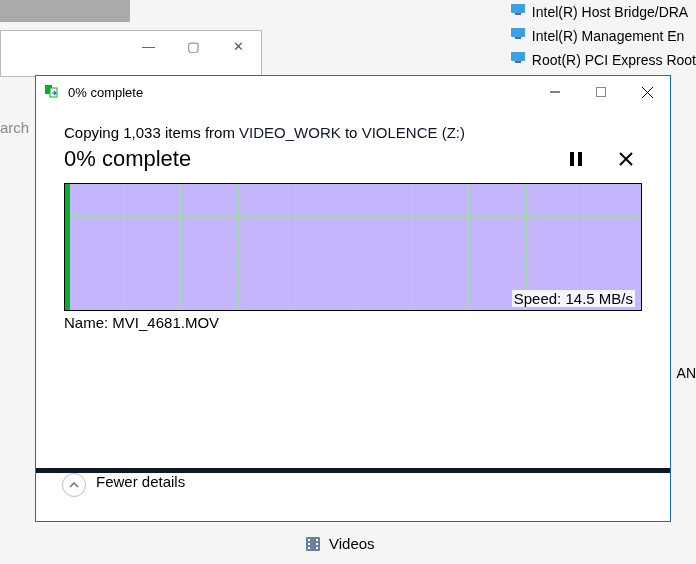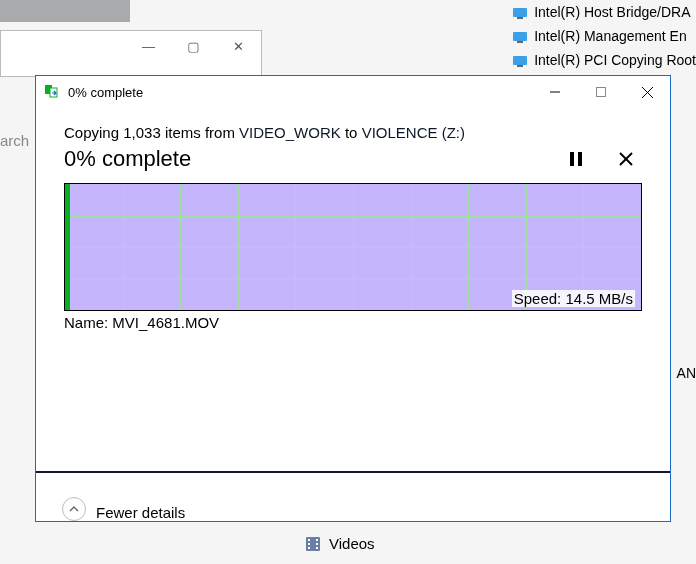--- a/index.html
+++ b/index.html
@@ -1,23 +1,23 @@
 <!DOCTYPE html>
 <html><head>
 <meta charset="utf-8">
 <style>
   html,body{margin:0;padding:0;width:696px;height:564px;font-family:"Segoe UI",Tahoma,sans-serif;font-size:15px;color:#000;background:#f5f5f5;overflow:hidden}
   .bg-window{position:absolute;left:0;top:30px;width:260px;height:45px;background:#fff;border:1px solid #bbb}
   .bg-window .ctl{position:absolute;top:0;right:0;display:flex}
   .bg-window .ctl span{width:45px;height:30px;display:flex;align-items:center;justify-content:center;font-size:13px;color:#555}
   .bg-gray{position:absolute;left:0;top:0;width:130px;height:22px;background:#a9aaab}
   .bg-tree{position:absolute;right:0;top:0;font-size:14px;line-height:24px;color:#000}
-  .bg-tree .row{display:flex;align-items:center;gap:6px;padding-left:18px}
+  .bg-tree .row{display:flex;gap:6px;padding-left:18px}
   .bg-tree svg{flex:none}
-  .bg-arch{position:absolute;left:0;top:132px;font-size:15px;color:#888}
+  .bg-arch{position:absolute;left:0;top:119px;font-size:15px;color:#888}
   .bg-videos{position:absolute;left:305px;top:535px;display:flex;align-items:center;gap:8px;font-size:15px}
   .dialog{position:absolute;left:35px;top:75px;width:636px;height:447px;background:#fff;border:1px solid #1a6bc4;box-sizing:border-box}
   .titlebar{height:32px;display:flex;align-items:center;padding-left:8px}
   .titlebar .t-icon{width:16px;height:16px;position:relative;margin-right:8px}
   .titlebar .title{font-size:13px}
   .titlebar .spacer{flex:1}
   .titlebar .wbtn{width:46px;height:32px;display:flex;align-items:center;justify-content:center}
   .titlebar .wbtn svg{display:block}
   .body{padding:10px 28px 0 28px}
   .copying{font-size:15px;margin-top:6px}
@@ -27,21 +27,21 @@
   .pct-row .spacer{flex:1}
   .ibtn{width:32px;height:32px;display:flex;align-items:center;justify-content:center;margin-left:18px}
   .graph-wrap{position:relative;margin-top:8px;height:128px;border:1px solid #000;box-sizing:border-box;background:#c4b5fd}
   .grid-v,.grid-h{position:absolute;background:#9fe29f}
   .grid-v{width:1px;top:0;bottom:0}
   .grid-h{height:1px;left:0;right:0}
   .fill{position:absolute;left:0;top:0;bottom:0;width:5px;background:#06b025}
   .speed-label{position:absolute;right:6px;bottom:3px;font-size:15px;background:rgba(255,255,255,0.85);padding:0 2px}
   .meta{font-size:15px;line-height:24px}
   .meta .lbl{color:#000}
-  .footer{position:absolute;left:0;right:0;bottom:0;height:48px;border-top:2px solid #0f172a;display:flex;align-items:flex-end;padding-left:26px;gap:10px}
+  .footer{position:absolute;left:0;right:0;bottom:0;height:48px;border-top:5px solid #0f172a;display:flex;align-items:flex-start;padding-left:26px;gap:10px}
   .chev{width:22px;height:22px;border:1px solid #bdbdbd;border-radius:50%;display:flex;align-items:center;justify-content:center}
   .side-txt{position:absolute;right:0;top:365px;font-size:14px;color:#000}
 </style>
 </head>
 <body>
 
 <div class="bg-gray"></div>
 
 <div class="bg-window">
   <div class="ctl">
@@ -64,21 +64,21 @@
         <rect x="1" y="4" width="14" height="9" fill="#3aa0e8" rx="1"></rect>
         <rect x="5" y="13" width="6" height="2" fill="#666"></rect>
       </svg>
     <span>Intel(R) Management En</span>
   </div>
   <div class="row">
     <svg width="16" height="16">
         <rect x="1" y="4" width="14" height="9" fill="#3aa0e8" rx="1"></rect>
         <rect x="5" y="13" width="6" height="2" fill="#666"></rect>
       </svg>
-    <span>Intel(R) PCI Copying Root</span>
+    <span>Root(R) PCI Express Root</span>
   </div>
 </div>
 
 <div class="bg-arch">arch</div>
 <div class="side-txt">AN</div>
 
 <div class="bg-videos">
   <svg width="16" height="16">
       <rect x="1" y="1" width="14" height="14" fill="#6b7fa5" rx="1"></rect>
       <rect x="3" y="3" width="2" height="2" fill="#fff"></rect>

